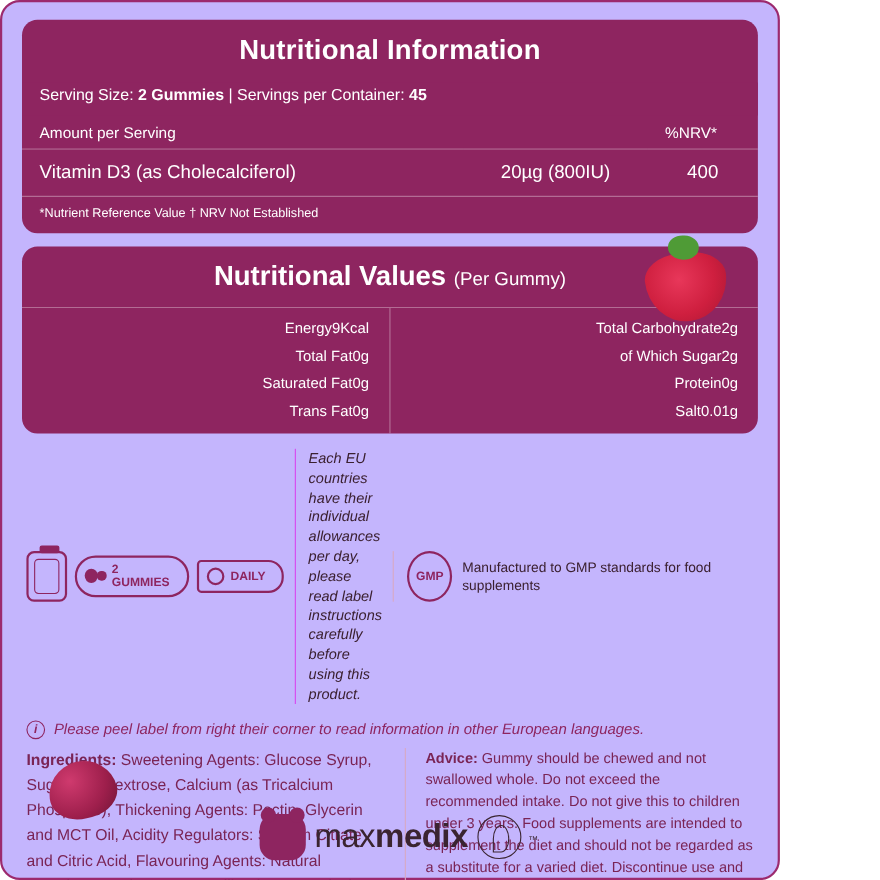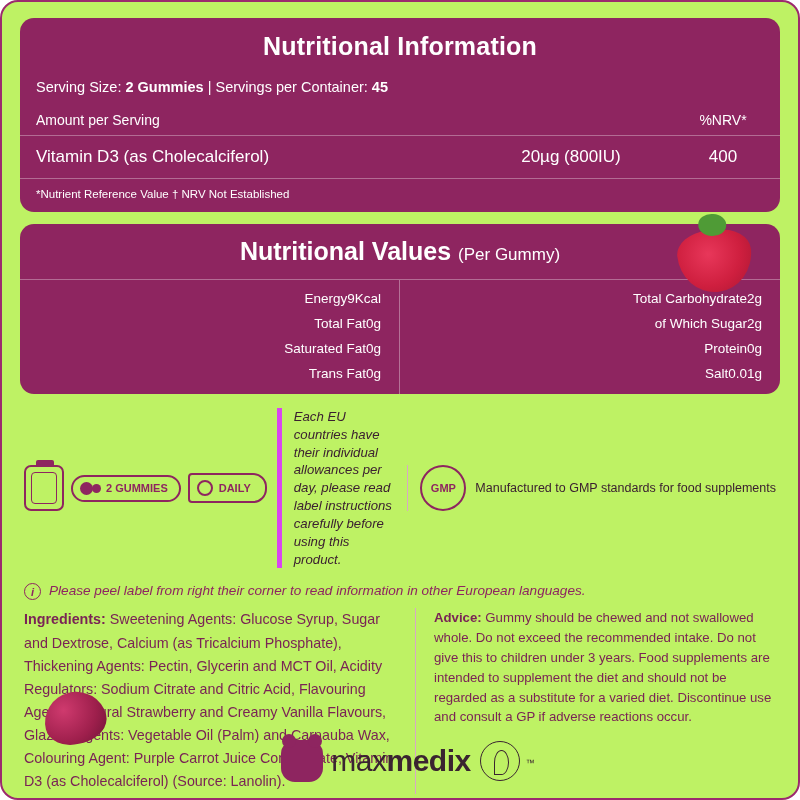--- a/index.html
+++ b/index.html
@@ -4,22 +4,22 @@
 <style>
   * { box-sizing: border-box; margin: 0; padding: 0; }
   body {
     width: 800px; height: 800px;
     font-family: "Liberation Sans", sans-serif;
     background: #ffffff;
     overflow: hidden;
   }
   .page {
     position: relative;
-    width: 800px; height: 800px;
-    background: #bef264;
+    width: 709px; height: 800px;
+    background: #c4b5fd;
     border: 2px solid #9c2a6e;
     border-radius: 18px;
     padding: 16px 18px 10px 18px;
   }
 
   
   .card {
     background: #8e2560;
     border-radius: 14px;
     color: #ffffff;
@@ -44,21 +44,21 @@
     padding: 9px 16px;
     font-size: 15px;
     vertical-align: middle;
     margin-top: 48px;
   }
   .nut-table tr + tr td { border-top: 1px solid rgba(255,255,255,.33); }
   .amt-head td { font-size: 14px; padding-top: 7px; padding-bottom: 7px; }
   .col-name { width: 60%; }
   .col-amt  { width: 25%; text-align: center; }
   .col-nrv  { width: 15%; text-align: center; }
-  .nrv-head { text-align: center; font-size: 11.5px; }
+  .nrv-head { text-align: left; font-size: 11.5px; }
   .big-row td { font-size: 17px; padding: 11px 16px; }
   .footnote {
     font-size: 11.5px;
     padding: 9px 16px 12px 16px;
     border-top: 1px solid rgba(255,255,255,.33);
   }
 
   
   .card2 { margin-top: 12px; }
   .card2-title {
@@ -109,21 +109,21 @@
   .dot-g.small { width:9px;height:9px; margin-left:-6px; }
   .daily-badge {
     display:flex; align-items:center; gap:6px;
     color:#8e2560; font-size:11px; font-weight:bold;
     border:2px solid #8e2560; border-radius:4px 14px 14px 4px;
     padding:5px 14px 5px 7px;
   }
   .sun { width:16px;height:16px;border-radius:50%;border:2px solid #8e2560; }
   .strip-text {
     font-style: italic; font-size: 13.2px; color: #3b2030;
-    line-height: 1.35; padding-left: 12px; border-left: 5px solid #d946ef;
+    line-height: 1.35; padding-left: 12px; border-left: 1px solid #d946ef;
     flex: 1;
   }
   .gmp-wrap { display:flex; align-items:center; gap:9px; padding-left:12px; border-left:1px solid #d8a9c4; }
   .gmp-circle {
     width:46px;height:46px;border-radius:50%;
     border:2px solid #8e2560; color:#8e2560;
     display:flex;align-items:center;justify-content:center;
     font-size:11px;font-weight:bold;
   }
   .gmp-text { font-size:12.5px; color:#3b2030; line-height:1.3; }

